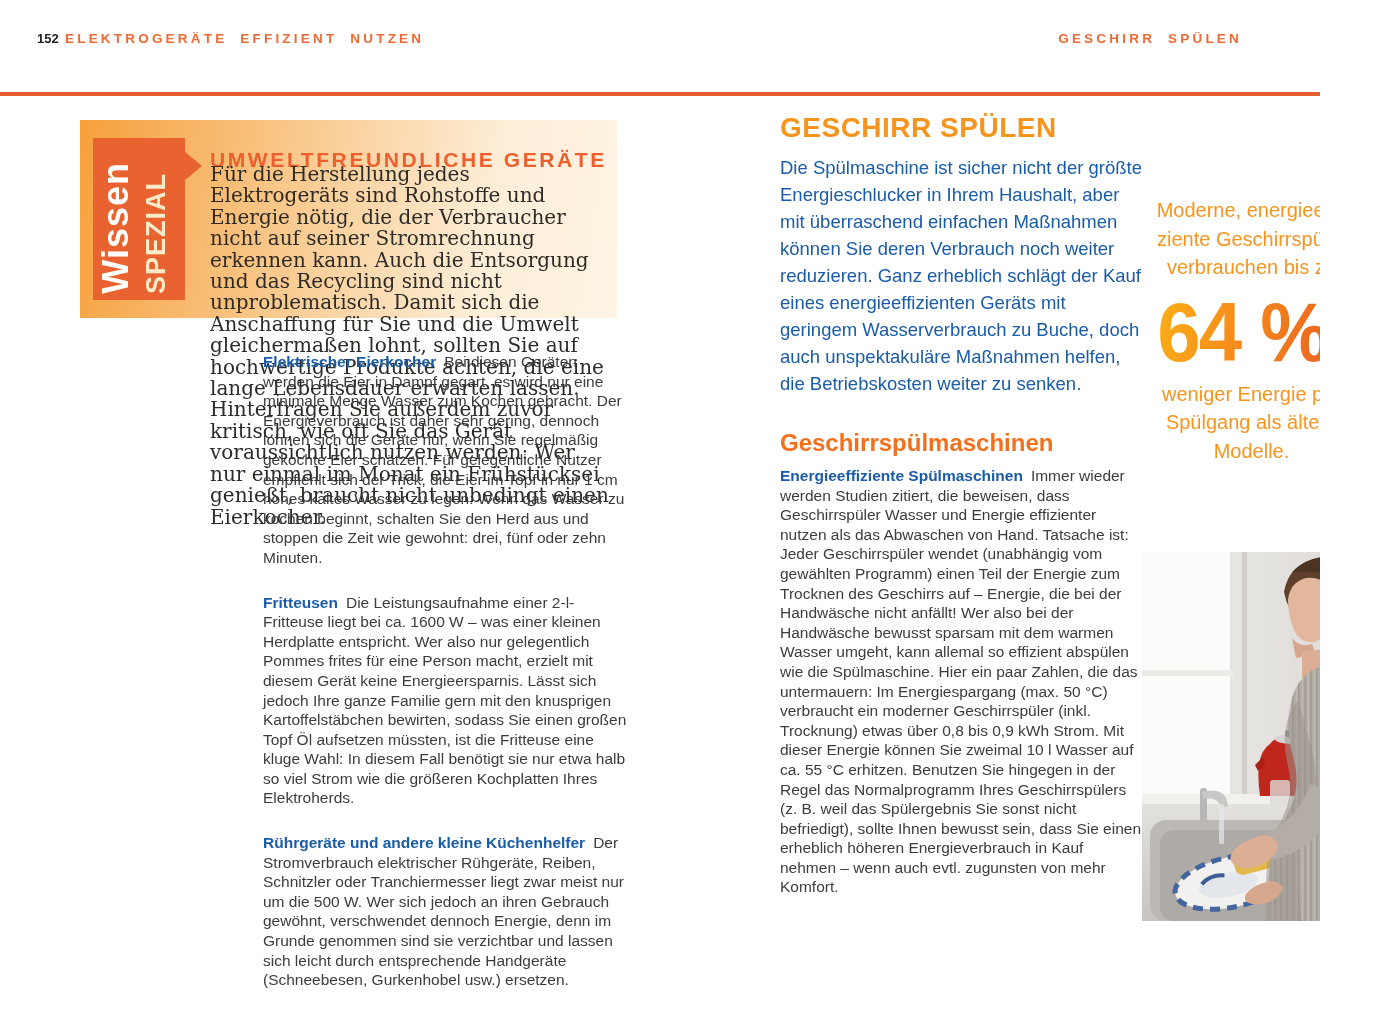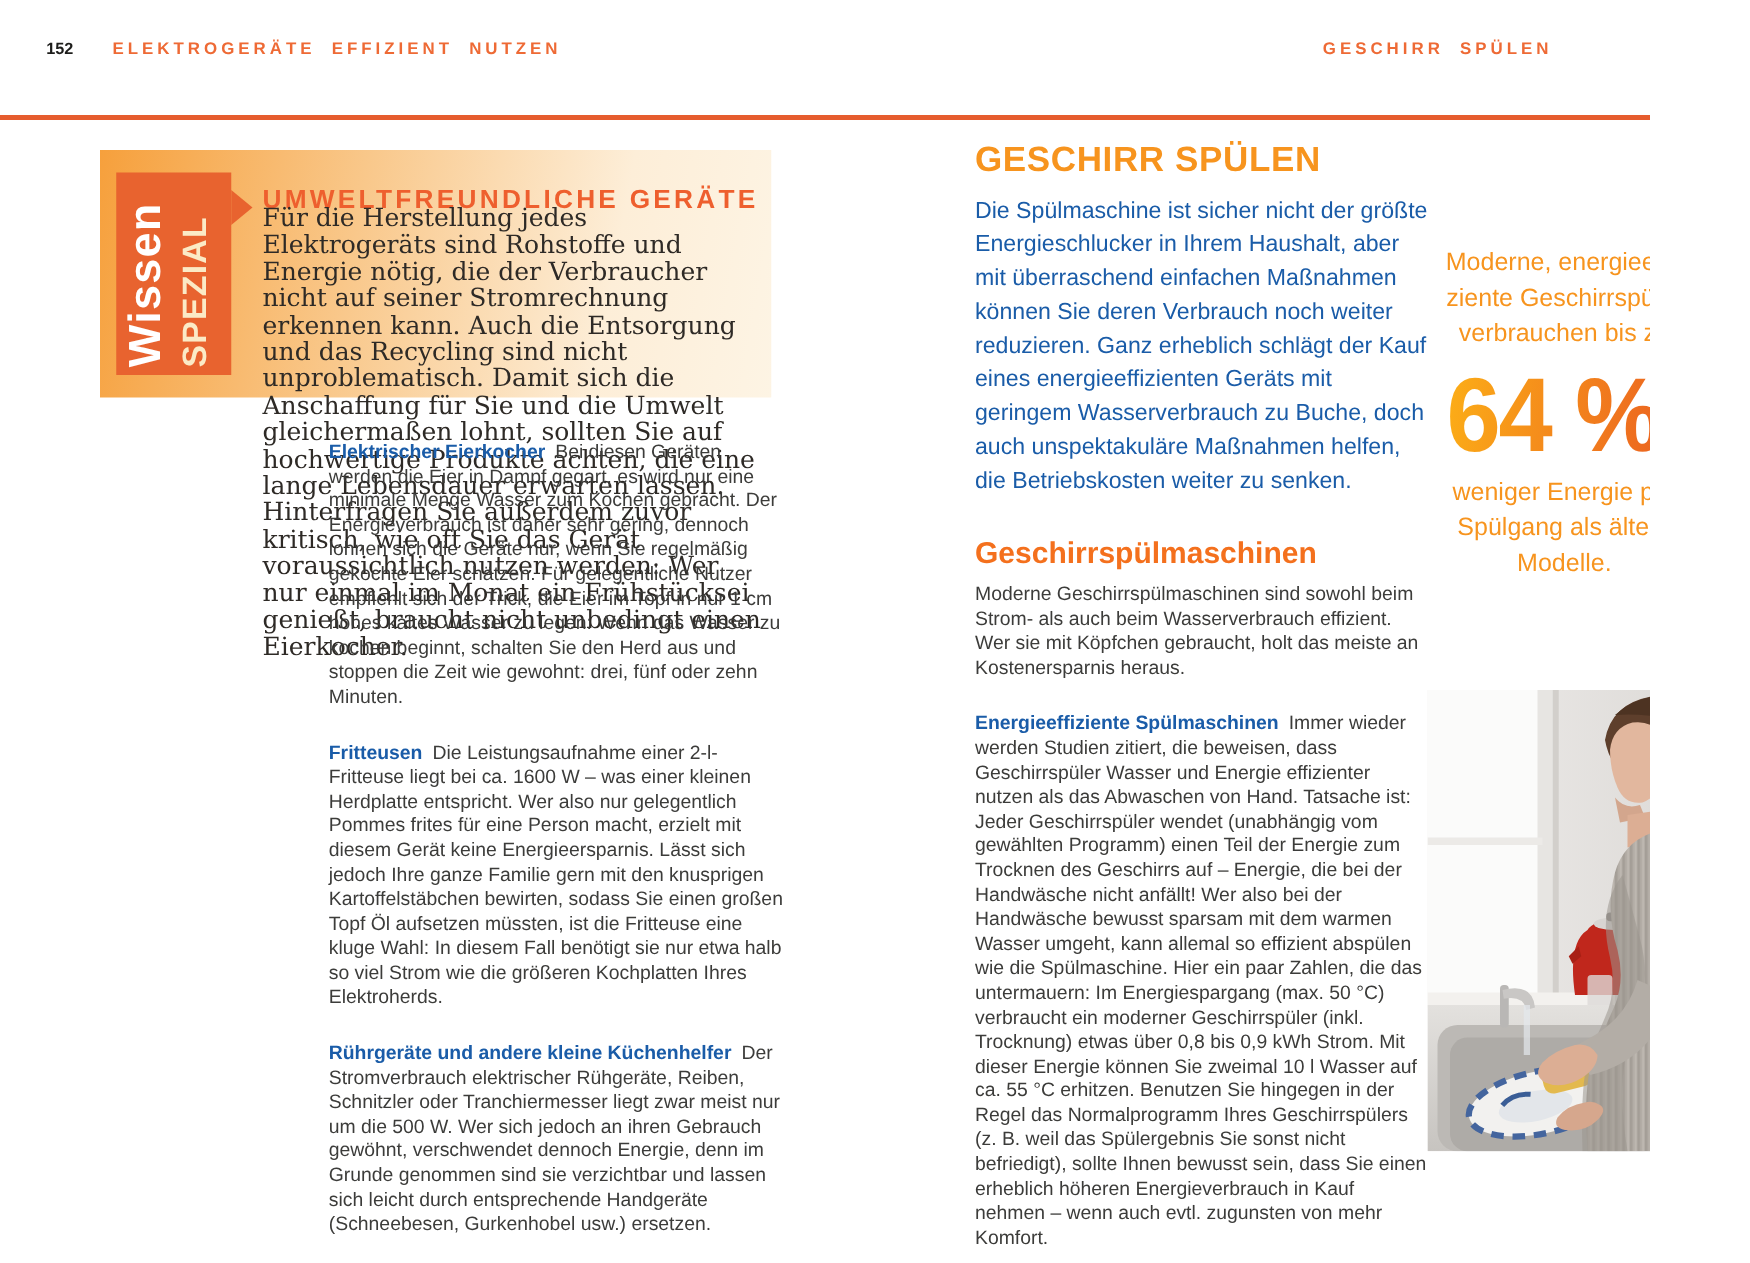--- a/index.html
+++ b/index.html
@@ -8,21 +8,21 @@
     font-family:"Liberation Sans","DejaVu Sans",sans-serif;
   }
   
   .pagenum{position:absolute;top:31px;font-size:13px;font-weight:bold;color:#1d1d1b;}
   .pagenum.left{left:37px;}
   .pagenum.right{left:1342px;}
   .runhead{
     position:absolute;top:31px;font-size:13.5px;font-weight:bold;color:#ee6a35;
     letter-spacing:3.2px;word-spacing:6px;text-transform:uppercase;
   }
-  .runhead.left{left:90px;}
+  .runhead.left{left:65px;}
   .runhead.right{right:78px;}
   .headrule{position:absolute;left:0;top:92px;width:1400px;height:4px;background:#e65c2e;}
 
   
   .wissenbox{
     position:absolute;left:80px;top:120px;width:537px;height:198px;
     background:linear-gradient(100deg,#f6a03c 0%,#f9c88b 38%,#fdeed8 75%,#fdf4e4 100%);
   }
   .badge{
     position:absolute;left:13px;top:18px;width:92px;height:162px;background:#e8632f;
@@ -119,21 +119,20 @@
     <p class="para">
       <span class="runin">Rührgeräte und andere kleine Küchenhelfer</span><span>Der Stromverbrauch elektrischer Rühgeräte, Reiben, Schnitzler oder Tranchiermesser liegt zwar meist nur um die 500 W. Wer sich jedoch an ihren Gebrauch gewöhnt, verschwendet dennoch Energie, denn im Grunde genommen sind sie verzichtbar und lassen sich leicht durch entsprechende Handgeräte (Schneebesen, Gurkenhobel usw.) ersetzen.</span>
     </p>
 
   </div>
 
   <div class="col col-right">
     <h1 class="page-title">GESCHIRR SPÜLEN</h1>
     <p class="intro">Die Spülmaschine ist sicher nicht der größte Energieschlucker in Ihrem Haushalt, aber mit überraschend einfachen Maßnahmen können Sie deren Verbrauch noch weiter reduzieren. Ganz erheblich schlägt der Kauf eines energieeffizienten Geräts mit geringem Wasserverbrauch zu Buche, doch auch unspektakuläre Maßnahmen helfen, die Betriebskosten weiter zu senken.</p>
     <h3 class="subhead">Geschirrspülmaschinen</h3>
-    <p class="para">Moderne Geschirrspülmaschinen sind sowohl beim Strom- als auch beim Wasserverbrauch effizient. Wer sie mit Köpfchen gebraucht, holt das meiste an Kostenersparnis heraus.</p>
     <p class="para">
       <span class="runin">Energieeffiziente Spülmaschinen</span><span>Immer wieder werden Studien zitiert, die beweisen, dass Geschirrspüler Wasser und Energie effizienter nutzen als das Abwaschen von Hand. Tatsache ist: Jeder Geschirrspüler wendet (unabhängig vom gewählten Programm) einen Teil der Energie zum Trocknen des Geschirrs auf – Energie, die bei der Handwäsche nicht anfällt! Wer also bei der Handwäsche bewusst sparsam mit dem warmen Wasser umgeht, kann allemal so effizient abspülen wie die Spülmaschine. Hier ein paar Zahlen, die das untermauern: Im Energiespargang (max. 50 °C) verbraucht ein moderner Geschirrspüler (inkl. Trocknung) etwas über 0,8 bis 0,9 kWh Strom. Mit dieser Energie können Sie zweimal 10 l Wasser auf ca. 55 °C erhitzen. Benutzen Sie hingegen in der Regel das Normalprogramm Ihres Geschirrspülers (z. B. weil das Spülergebnis Sie sonst nicht befriedigt), sollte Ihnen bewusst sein, dass Sie einen erheblich höheren Energieverbrauch in Kauf nehmen – wenn auch evtl. zugunsten von mehr Komfort.</span>
     </p>
 
   </div>
 
   <aside class="callout">
     <p class="callout-lead">Moderne, energieeffi-
 ziente Geschirrspüler
 verbrauchen bis zu</p>

